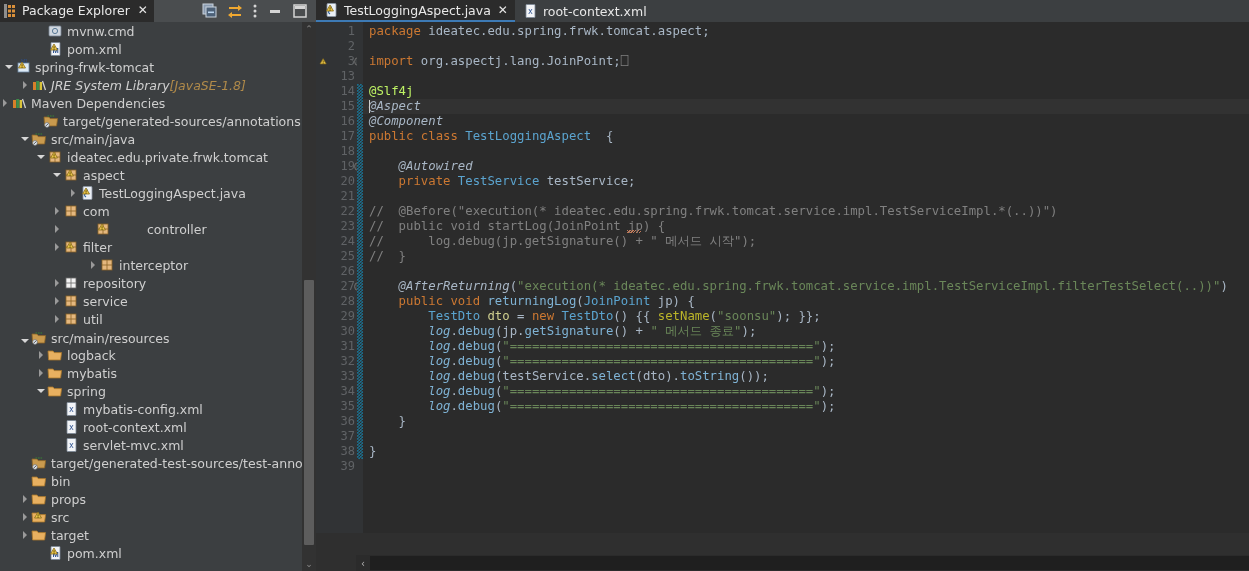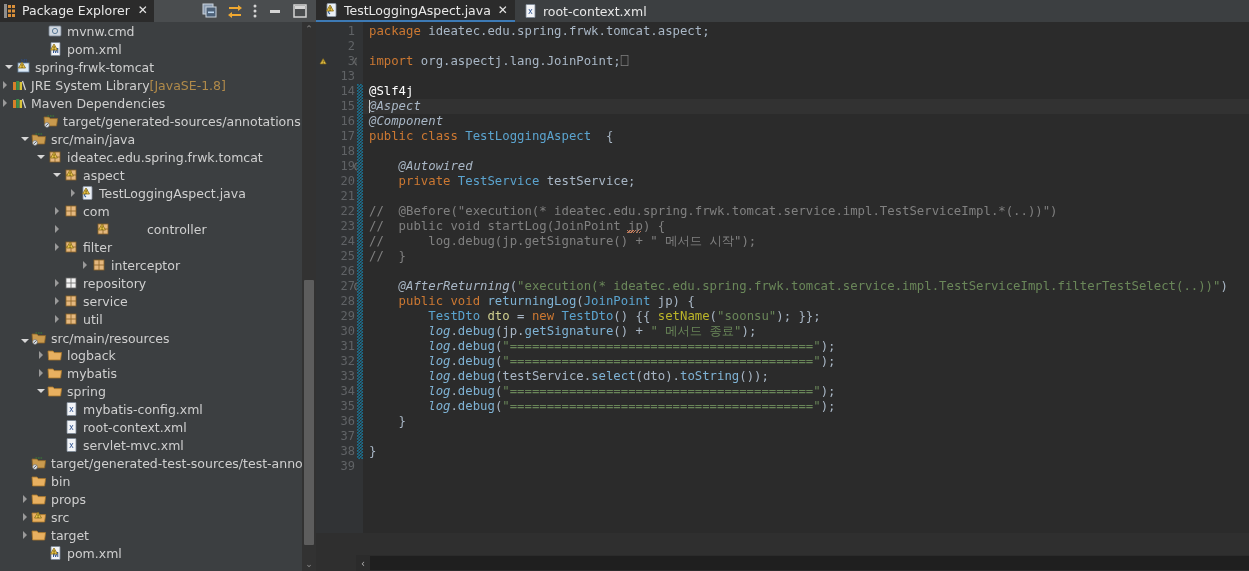--- a/index.html
+++ b/index.html
@@ -125,21 +125,21 @@
   
   .kw  { color: #cc7832; }
   .typ { color: #5ba4cf; }
   .ann { color: #bbb529; }
   .str { color: #6a8759; }
   .cmt { color: #808080; }
   .mth { color: #7fb3d5; }
   .stat{ color: #7fb3d5; font-style: italic; }
   .var { color: #cfcf8f; }
   .def { color: #a9b7c6; text-align: center; }
-  .anT { color: #ffffff; }
+  .anT { color: #bef264; }
   .anW { color: #a9b7c6; font-style: italic; }
 
   .ed-hscroll {
     position: absolute; left: 40px; right: 0px; bottom: 0; height: 16px;
     background: #2b2b2b; display: flex; align-items: center;
   }
   .ed-hscroll .harr { width: 14px; height: 16px; display:flex; align-items:center; justify-content:center; color:#b4b4b4; font-size: 10px; }
   .ed-hscroll .htrack { flex: 1; height: 14px; background: #1f1f1f; position: relative; }
 
   .ed-bottomstrip { position: absolute; left: 0; right: 0; bottom: 16px; height: 22px; background: #2f2f2f; }
@@ -250,21 +250,21 @@
           <span class="ico"><svg width="16" height="16" viewBox="0 0 16 16">
               <rect x="3" y="4" width="11" height="9" fill="#ddeaf5" stroke="#6e8aa6" stroke-width="0.8"></rect>
               <text x="6" y="4" font-size="5" fill="#2a4f8e" font-family="sans-serif">M</text>
               <text x="9.5" y="4" font-size="5" fill="#2a4f8e" font-family="sans-serif">J</text>
               <path d="M3.5 9 L7 3 L10.5 9 Z" fill="#e8c54a" stroke="#8a6d1a" stroke-width="0.8"></path>
               <rect x="6.6" y="5.2" width="0.9" height="2.4" fill="#5a4400"></rect>
               <rect x="6.6" y="8.1" width="0.9" height="0.9" fill="#5a4400"></rect>
             </svg></span>
           <span class="label">spring-frwk-tomcat</span>
         </div>
-        <div class="row" style="">
+        <div class="row" style="padding-left: 20px; font-style: italic;">
           <span class="twisty right"></span>
           <span class="ico"><svg width="16" height="16" viewBox="0 0 16 16">
               <rect x="2" y="5" width="3" height="8" fill="#d87f2a"></rect>
               <rect x="5.2" y="4" width="3" height="9" fill="#3e8c4a"></rect>
               <rect x="8.6" y="5" width="2.4" height="8" fill="#d8c23a"></rect>
               <path d="M11.5 4 L14.5 13" stroke="#cfcfcf" stroke-width="1.3"></path>
             </svg></span>
           <span class="label">JRE System Library</span>
           <span class="label" style="color: rgb(176, 138, 74);"> [JavaSE-1.8]</span>
         </div>
@@ -305,21 +305,21 @@
         <div class="row" style="padding-left: 36px;">
           <span class="twisty down"></span>
           <span class="ico"><svg width="16" height="16" viewBox="0 0 16 16">
               <rect x="3" y="3" width="10" height="10" fill="#e4b77e" stroke="#8a6326" stroke-width="0.8"></rect>
               <line x1="8" y1="3" x2="8" y2="13" stroke="#8a6326" stroke-width="0.8"></line>
               <line x1="3" y1="8" x2="13" y2="8" stroke="#8a6326" stroke-width="0.8"></line>
               <path d="M3.5 9 L7 3 L10.5 9 Z" fill="#e8c54a" stroke="#8a6d1a" stroke-width="0.8"></path>
               <rect x="6.6" y="5.2" width="0.9" height="2.4" fill="#5a4400"></rect>
               <rect x="6.6" y="8.1" width="0.9" height="0.9" fill="#5a4400"></rect>
             </svg></span>
-          <span class="label">ideatec.edu.spring.frwk.tomcat</span>
+          <span class="label">ideatec.edu.private.frwk.tomcat</span>
         </div>
         <div class="row" style="padding-left: 52px;">
           <span class="twisty down"></span>
           <span class="ico"><svg width="16" height="16" viewBox="0 0 16 16">
               <rect x="3" y="3" width="10" height="10" fill="#e4b77e" stroke="#8a6326" stroke-width="0.8"></rect>
               <line x1="8" y1="3" x2="8" y2="13" stroke="#8a6326" stroke-width="0.8"></line>
               <line x1="3" y1="8" x2="13" y2="8" stroke="#8a6326" stroke-width="0.8"></line>
               <path d="M3.5 9 L7 3 L10.5 9 Z" fill="#e8c54a" stroke="#8a6d1a" stroke-width="0.8"></path>
               <rect x="6.6" y="5.2" width="0.9" height="2.4" fill="#5a4400"></rect>
               <rect x="6.6" y="8.1" width="0.9" height="0.9" fill="#5a4400"></rect>
@@ -363,21 +363,21 @@
           <span class="ico"><svg width="16" height="16" viewBox="0 0 16 16">
               <rect x="3" y="3" width="10" height="10" fill="#e4b77e" stroke="#8a6326" stroke-width="0.8"></rect>
               <line x1="8" y1="3" x2="8" y2="13" stroke="#8a6326" stroke-width="0.8"></line>
               <line x1="3" y1="8" x2="13" y2="8" stroke="#8a6326" stroke-width="0.8"></line>
               <path d="M3.5 9 L7 3 L10.5 9 Z" fill="#e8c54a" stroke="#8a6d1a" stroke-width="0.8"></path>
               <rect x="6.6" y="5.2" width="0.9" height="2.4" fill="#5a4400"></rect>
               <rect x="6.6" y="8.1" width="0.9" height="0.9" fill="#5a4400"></rect>
             </svg></span>
           <span class="label">filter</span>
         </div>
-        <div class="row" style="padding-left: 80px;">
+        <div class="row" style="padding-left: 52px; margin-left: 36px;">
           <span class="twisty right"></span>
           <span class="ico"><svg width="16" height="16" viewBox="0 0 16 16">
               <rect x="3" y="3" width="10" height="10" fill="#e4b77e" stroke="#8a6326" stroke-width="0.8"></rect>
               <line x1="8" y1="3" x2="8" y2="13" stroke="#8a6326" stroke-width="0.8"></line>
               <line x1="3" y1="8" x2="13" y2="8" stroke="#8a6326" stroke-width="0.8"></line>
             </svg></span>
           <span class="label">interceptor</span>
         </div>
         <div class="row" style="padding-left: 52px;">
           <span class="twisty right"></span>

